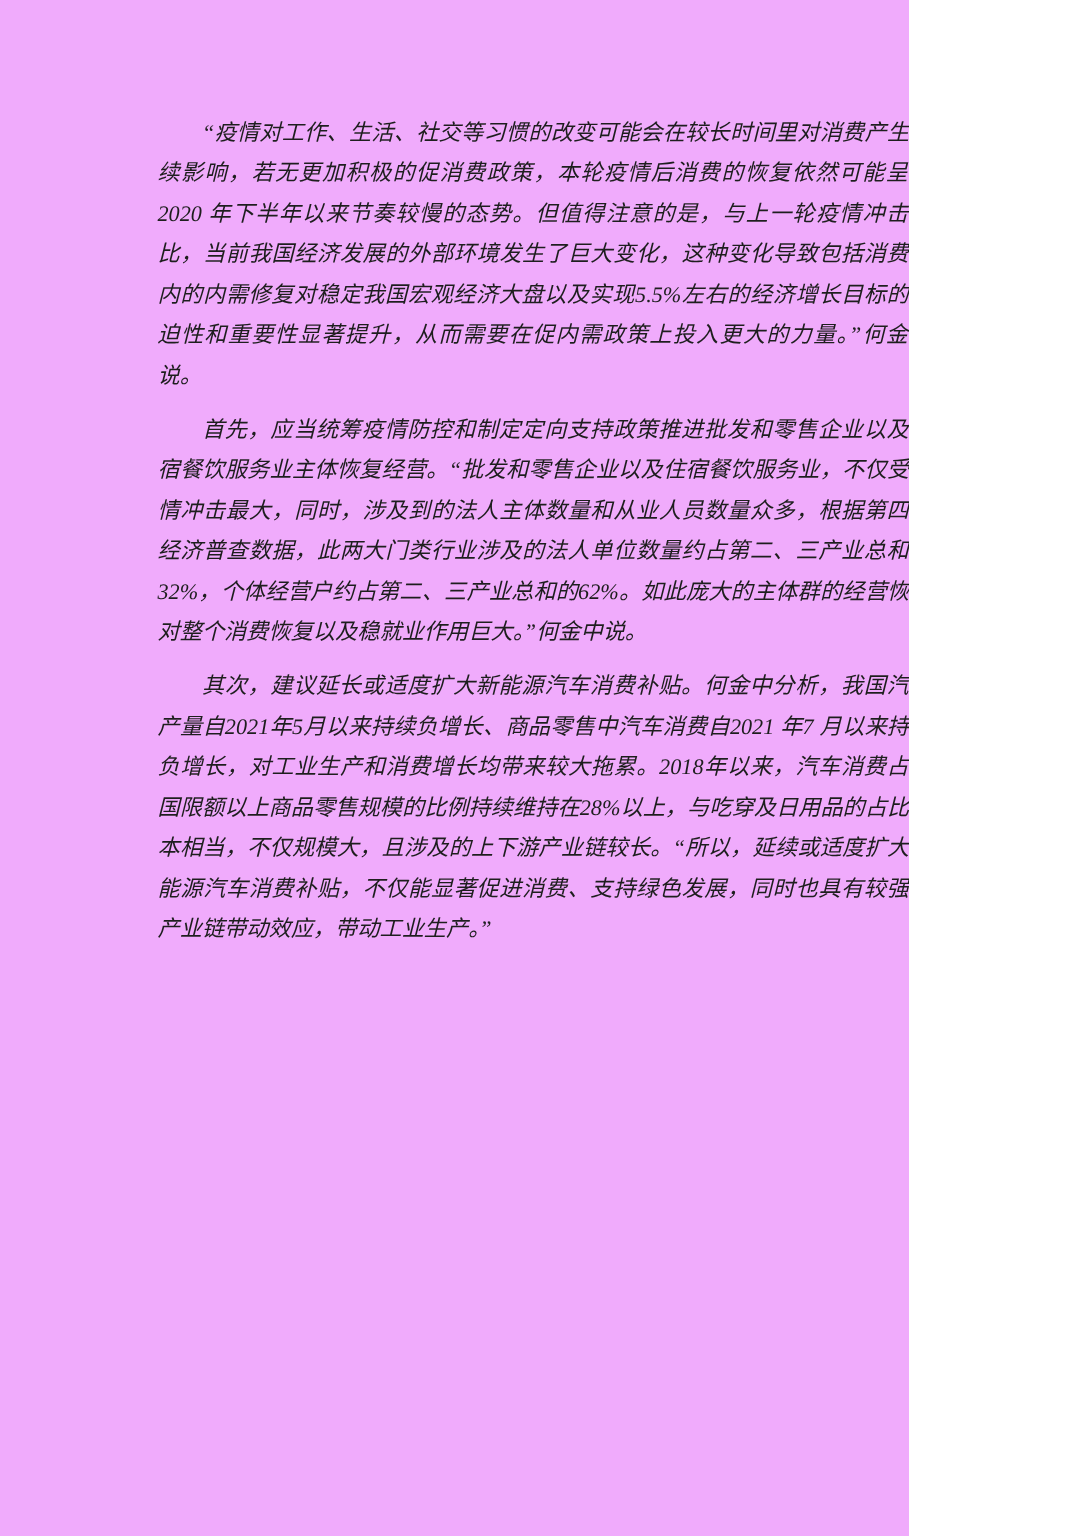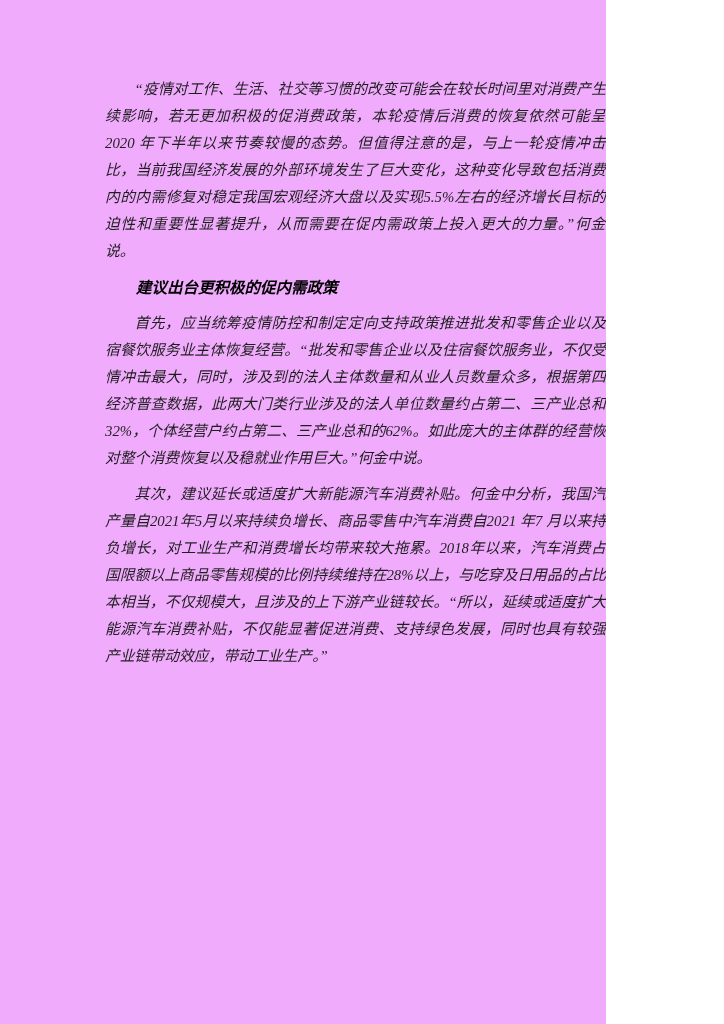--- a/index.html
+++ b/index.html
@@ -41,21 +41,20 @@
     text-align: left;
   }
 </style>
 </head>
 <body>
 
 <div class="page">
   <div class="content">
     <p class="para">“疫情对工作、生活、社交等习惯的改变可能会在较长时间里对消费产生持续影响，若无更加积极的促消费政策，本轮疫情后消费的恢复依然可能呈现2020 年下半年以来节奏较慢的态势。但值得注意的是，与上一轮疫情冲击相比，当前我国经济发展的外部环境发生了巨大变化，这种变化导致包括消费在内的内需修复对稳定我国宏观经济大盘以及实现5.5%左右的经济增长目标的紧迫性和重要性显著提升，从而需要在促内需政策上投入更大的力量。”何金中说。</p>
 
-    <h2 class="heading">建议出台更积极的促内需政策</h2>
 
 
     <p class="para">首先，应当统筹疫情防控和制定定向支持政策推进批发和零售企业以及住宿餐饮服务业主体恢复经营。“批发和零售企业以及住宿餐饮服务业，不仅受疫情冲击最大，同时，涉及到的法人主体数量和从业人员数量众多，根据第四次经济普查数据，此两大门类行业涉及的法人单位数量约占第二、三产业总和的32%，个体经营户约占第二、三产业总和的62%。如此庞大的主体群的经营恢复对整个消费恢复以及稳就业作用巨大。”何金中说。</p>
 
     <p class="para">其次，建议延长或适度扩大新能源汽车消费补贴。何金中分析，我国汽车产量自2021年5月以来持续负增长、商品零售中汽车消费自2021 年7 月以来持续负增长，对工业生产和消费增长均带来较大拖累。2018年以来，汽车消费占我国限额以上商品零售规模的比例持续维持在28%以上，与吃穿及日用品的占比基本相当，不仅规模大，且涉及的上下游产业链较长。“所以，延续或适度扩大新能源汽车消费补贴，不仅能显著促进消费、支持绿色发展，同时也具有较强的产业链带动效应，带动工业生产。”</p>
 
   </div>
 </div>
 
 </body></html>

